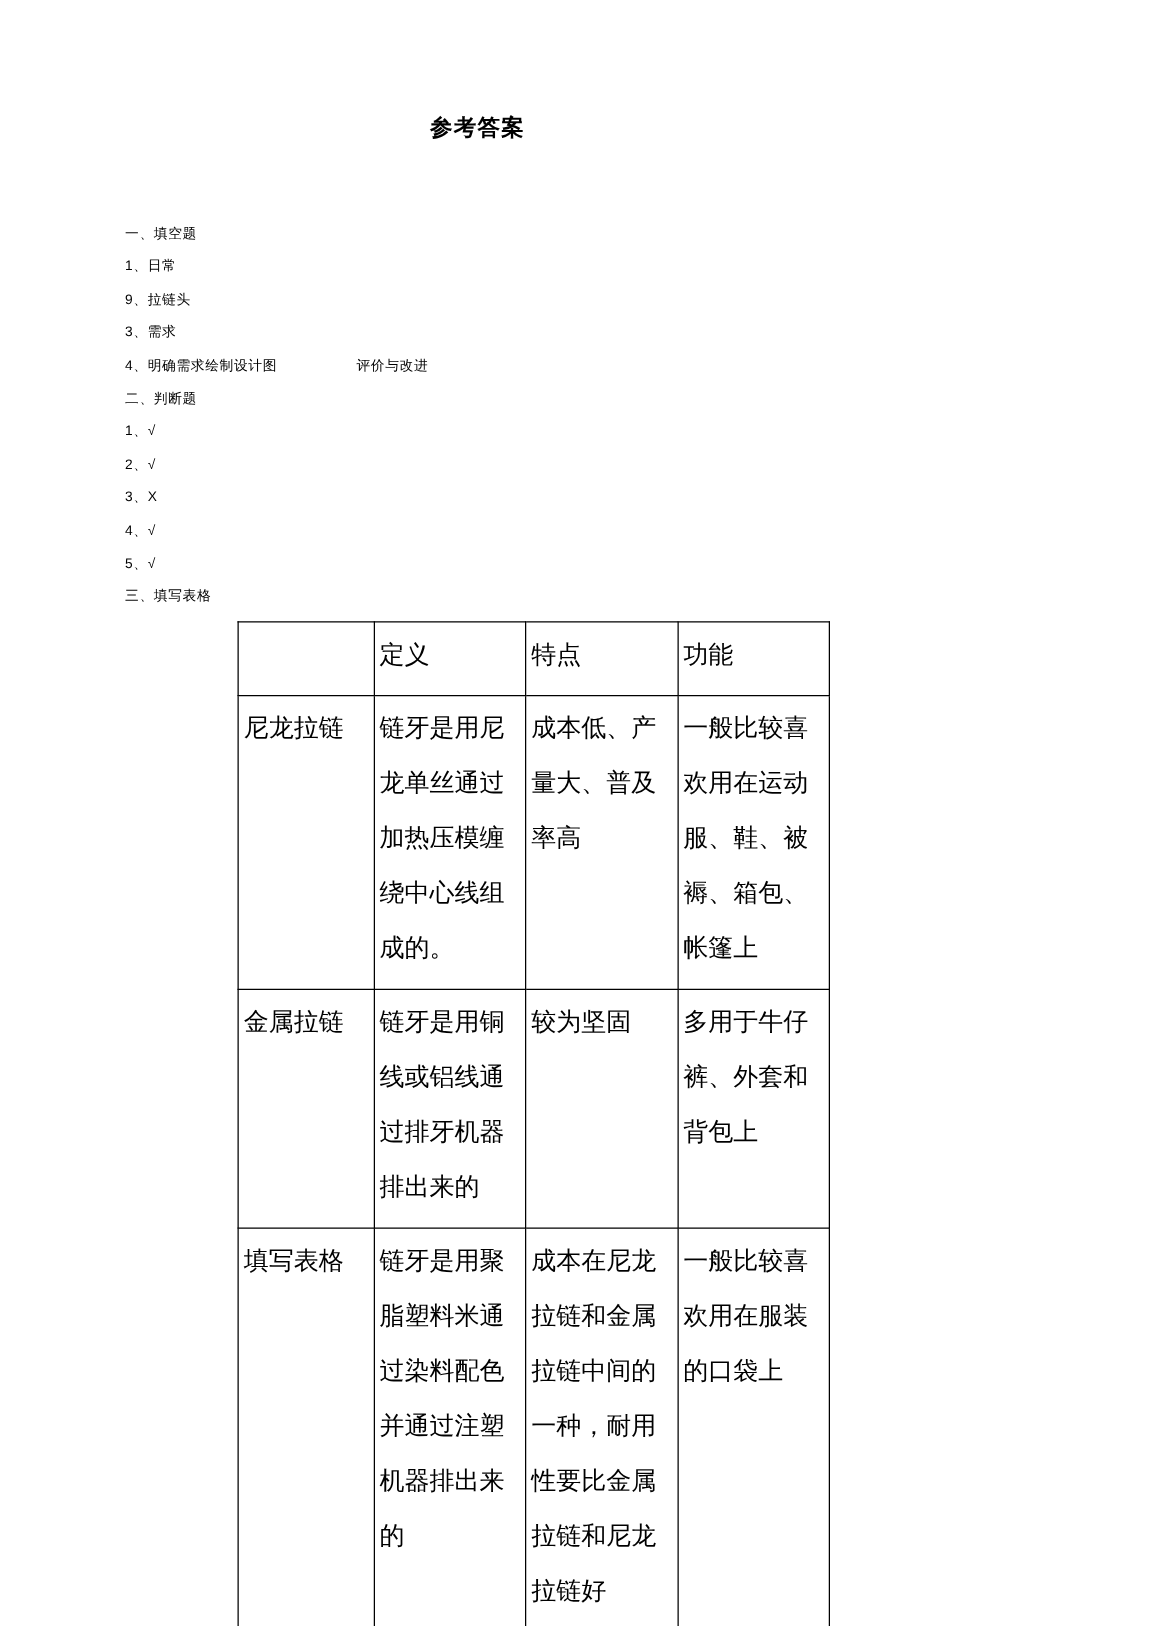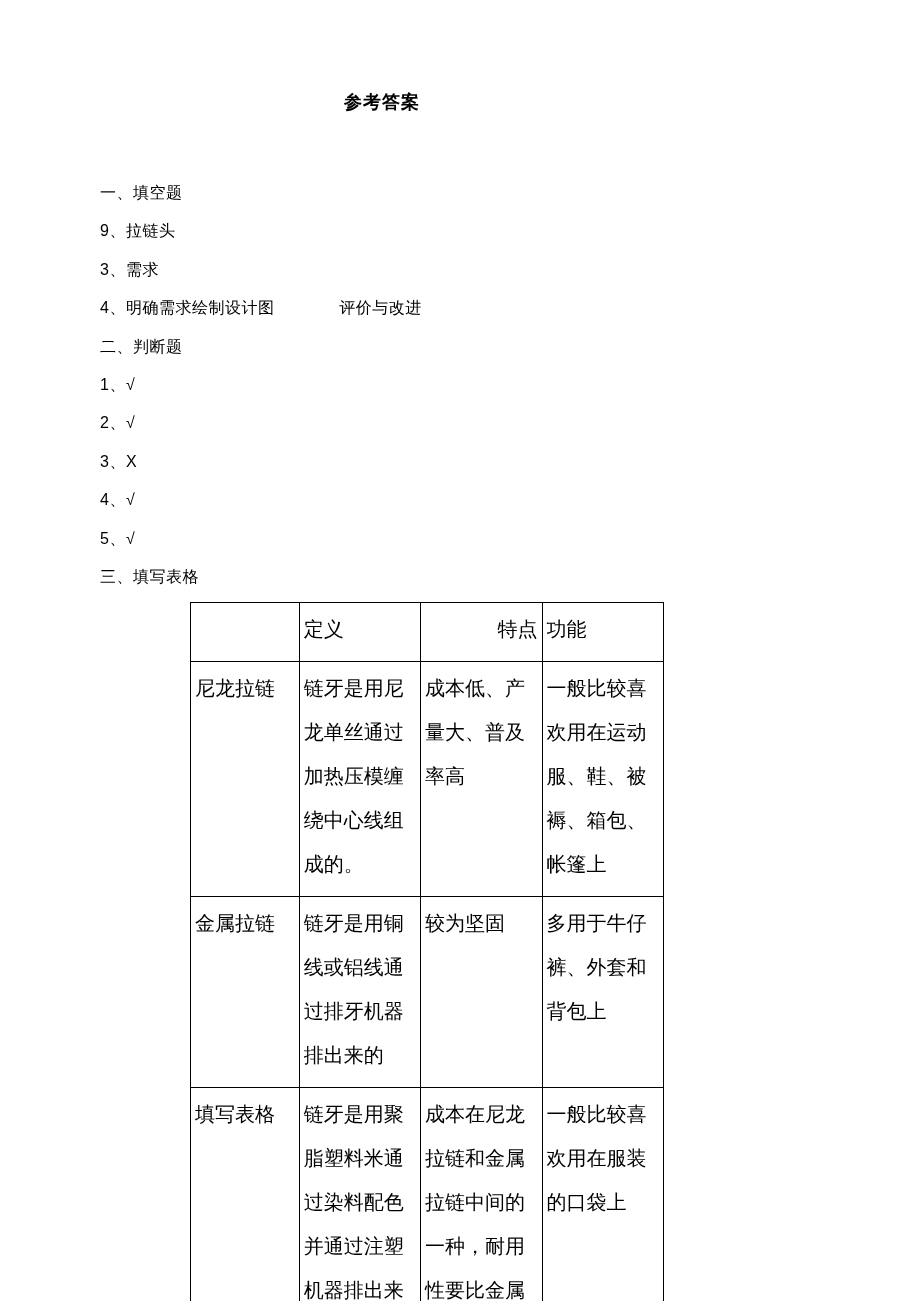--- a/index.html
+++ b/index.html
@@ -17,21 +17,21 @@
     position: relative;
   }
   .title {
     text-align: center;
     font-weight: bold;
     font-size: 18px;
     margin-bottom: 60px;
     letter-spacing: 1px;
   }
   .line {
-    font-size: 16px;
+    font-size: 11px;
     line-height: 2.4;
     letter-spacing: 0.5px;
   }
   .indent-ans4 {
     display: inline-block;
     margin-left: 60px;
   }
   table.ans-table {
     border-collapse: collapse;
     margin-left: 90px;
@@ -39,38 +39,39 @@
     font-size: 20px;
   }
   table.ans-table td {
     border: 1px solid #000;
     vertical-align: top;
     padding: 4px 4px 10px 4px;
     line-height: 2.2;
   }
   .col-a { width: 140px; }
   .col-b { width: 150px; }
-  .col-c { width: 150px; text-align: right; }
+  .col-c { width: 150px; }
   .col-d { width: 150px; }
   .q4-answer {
     font-size: 18px;
     font-weight: bold;
     margin-left: 50px;
     margin-top: 8px;
     letter-spacing: 0.5px;
   }
 </style>
 </head>
 <body>
 
 <div class="page">
 
   <div class="title">参考答案</div>
 
   <div class="line">一、填空题</div>
+  <div class="line">1、日常</div>
   <div class="line">9、拉链头</div>
   <div class="line">3、需求</div>
   <div class="line">
     <span>4、明确需求绘制设计图</span>
     <span class="indent-ans4">评价与改进</span>
   </div>
 
   <div class="line">二、判断题</div>
   <div class="line">1、√</div>
   <div class="line">2、√</div>

